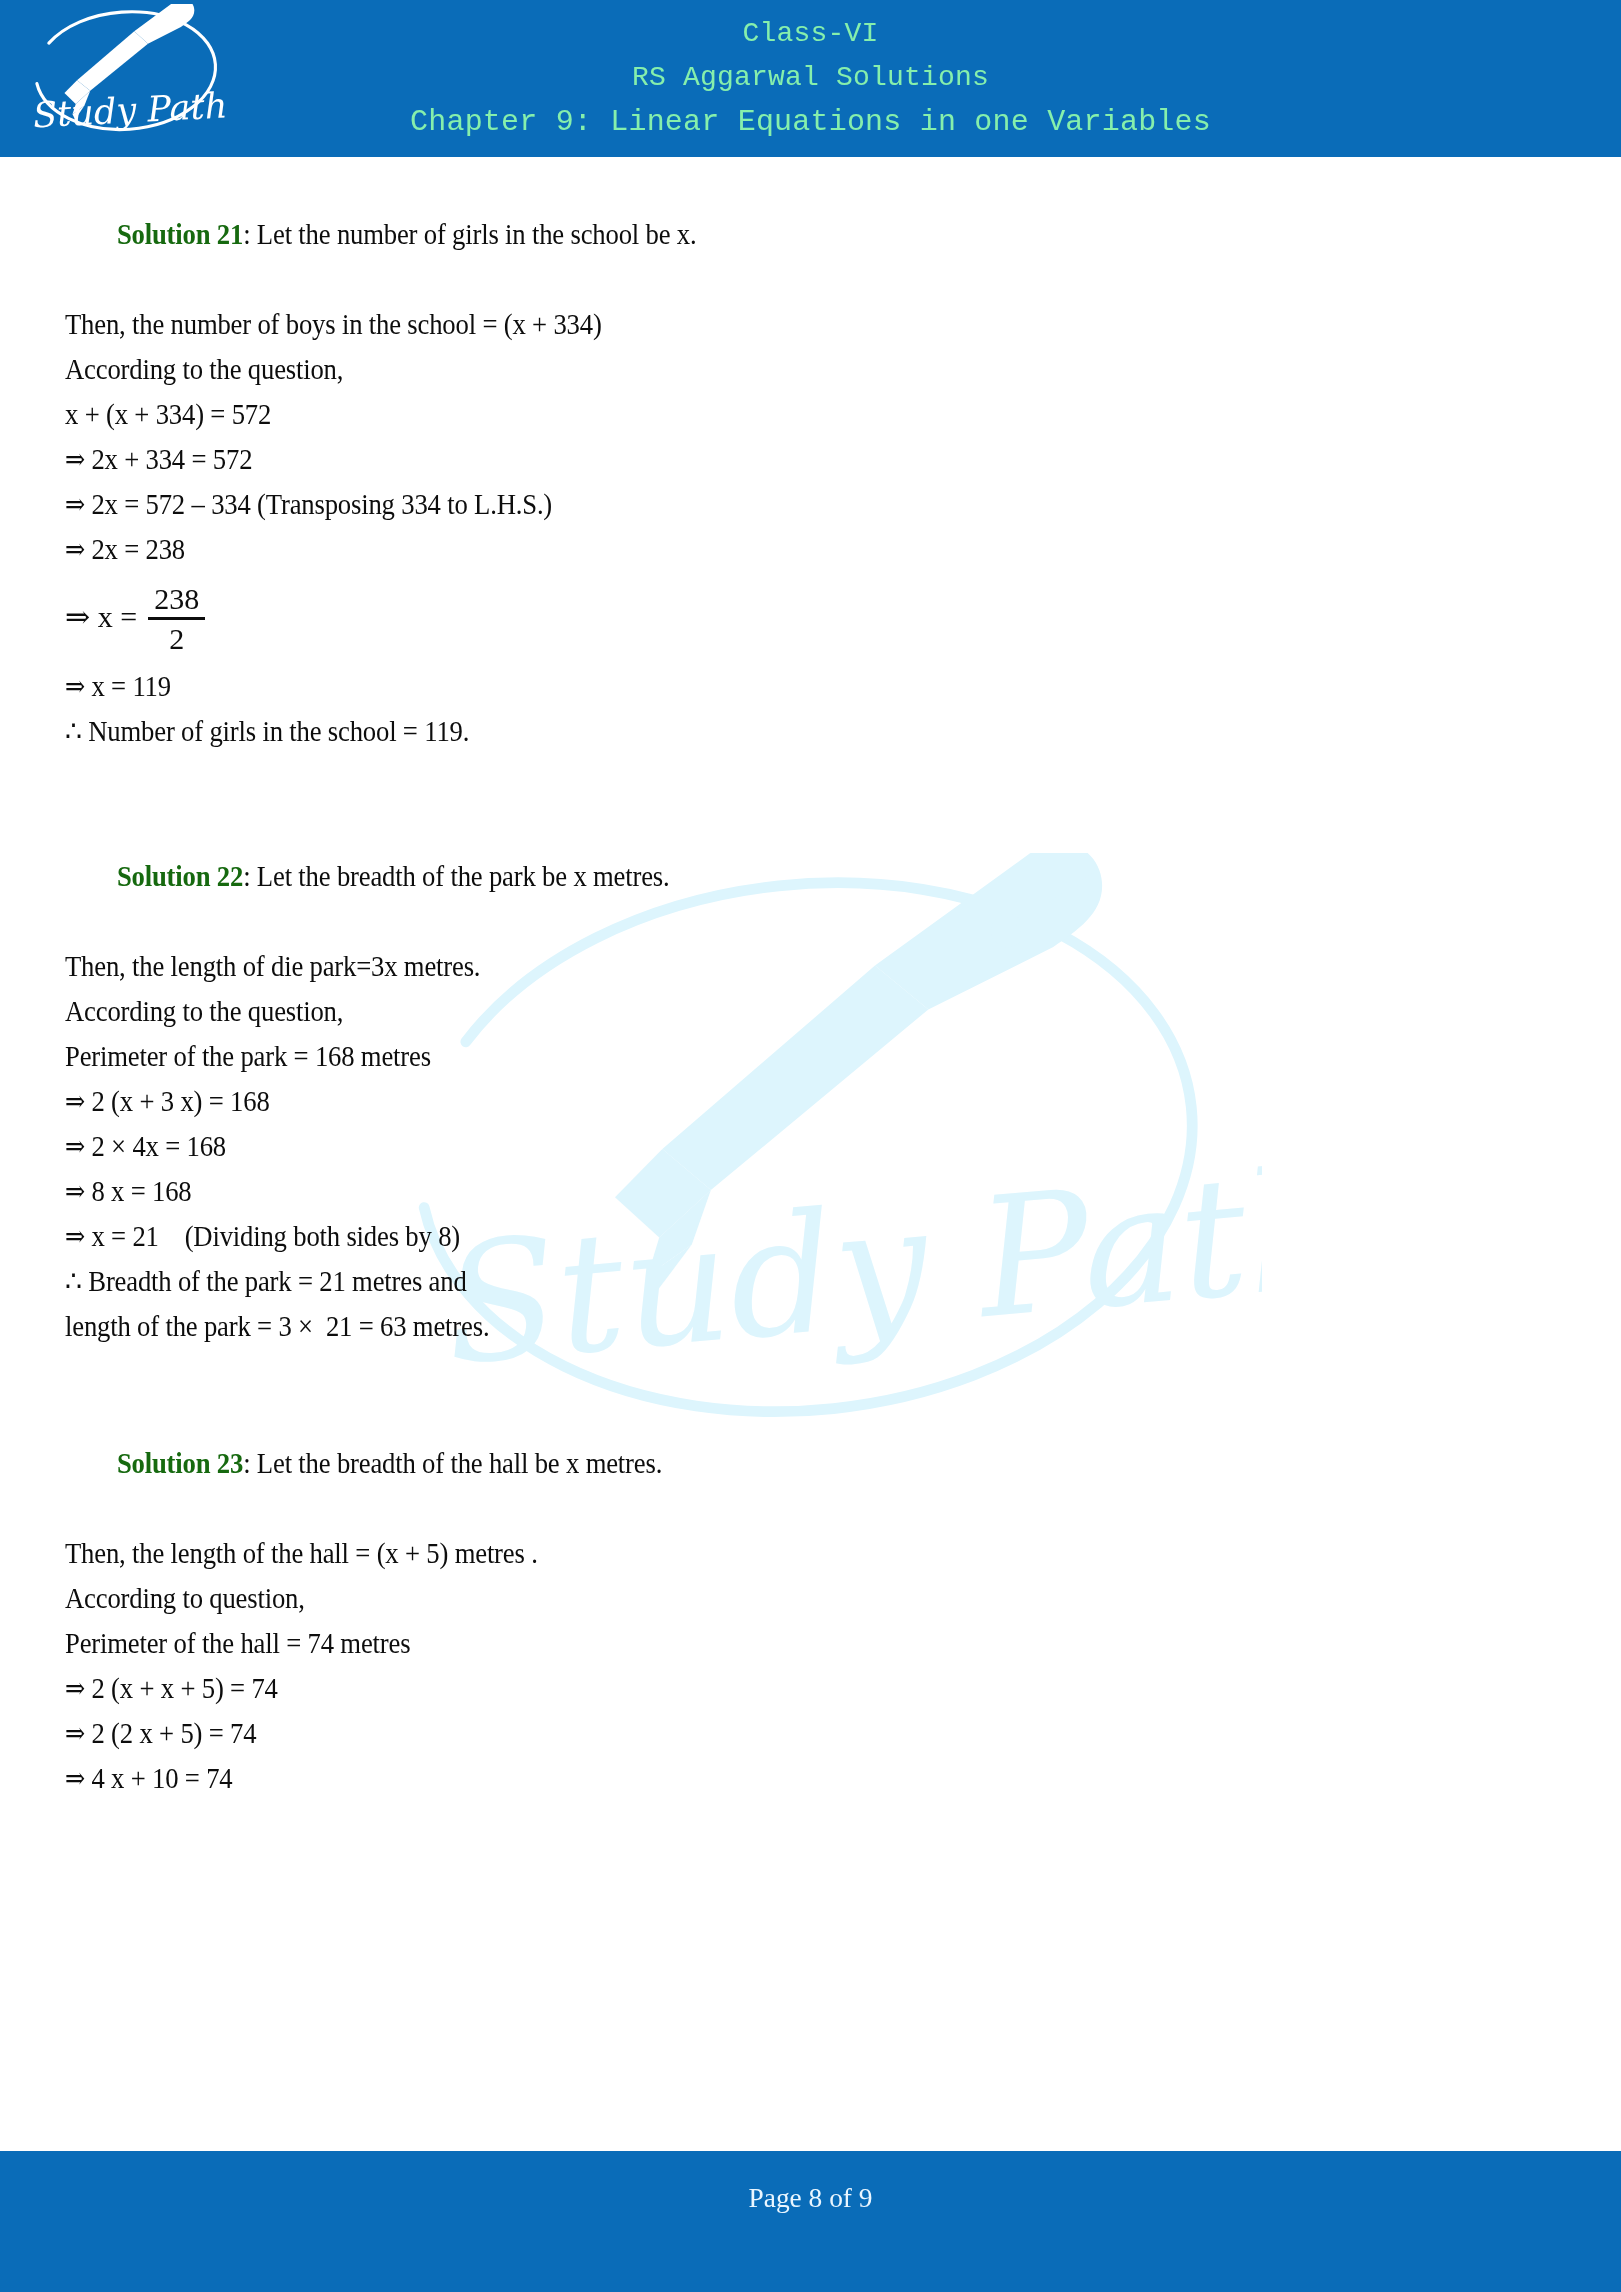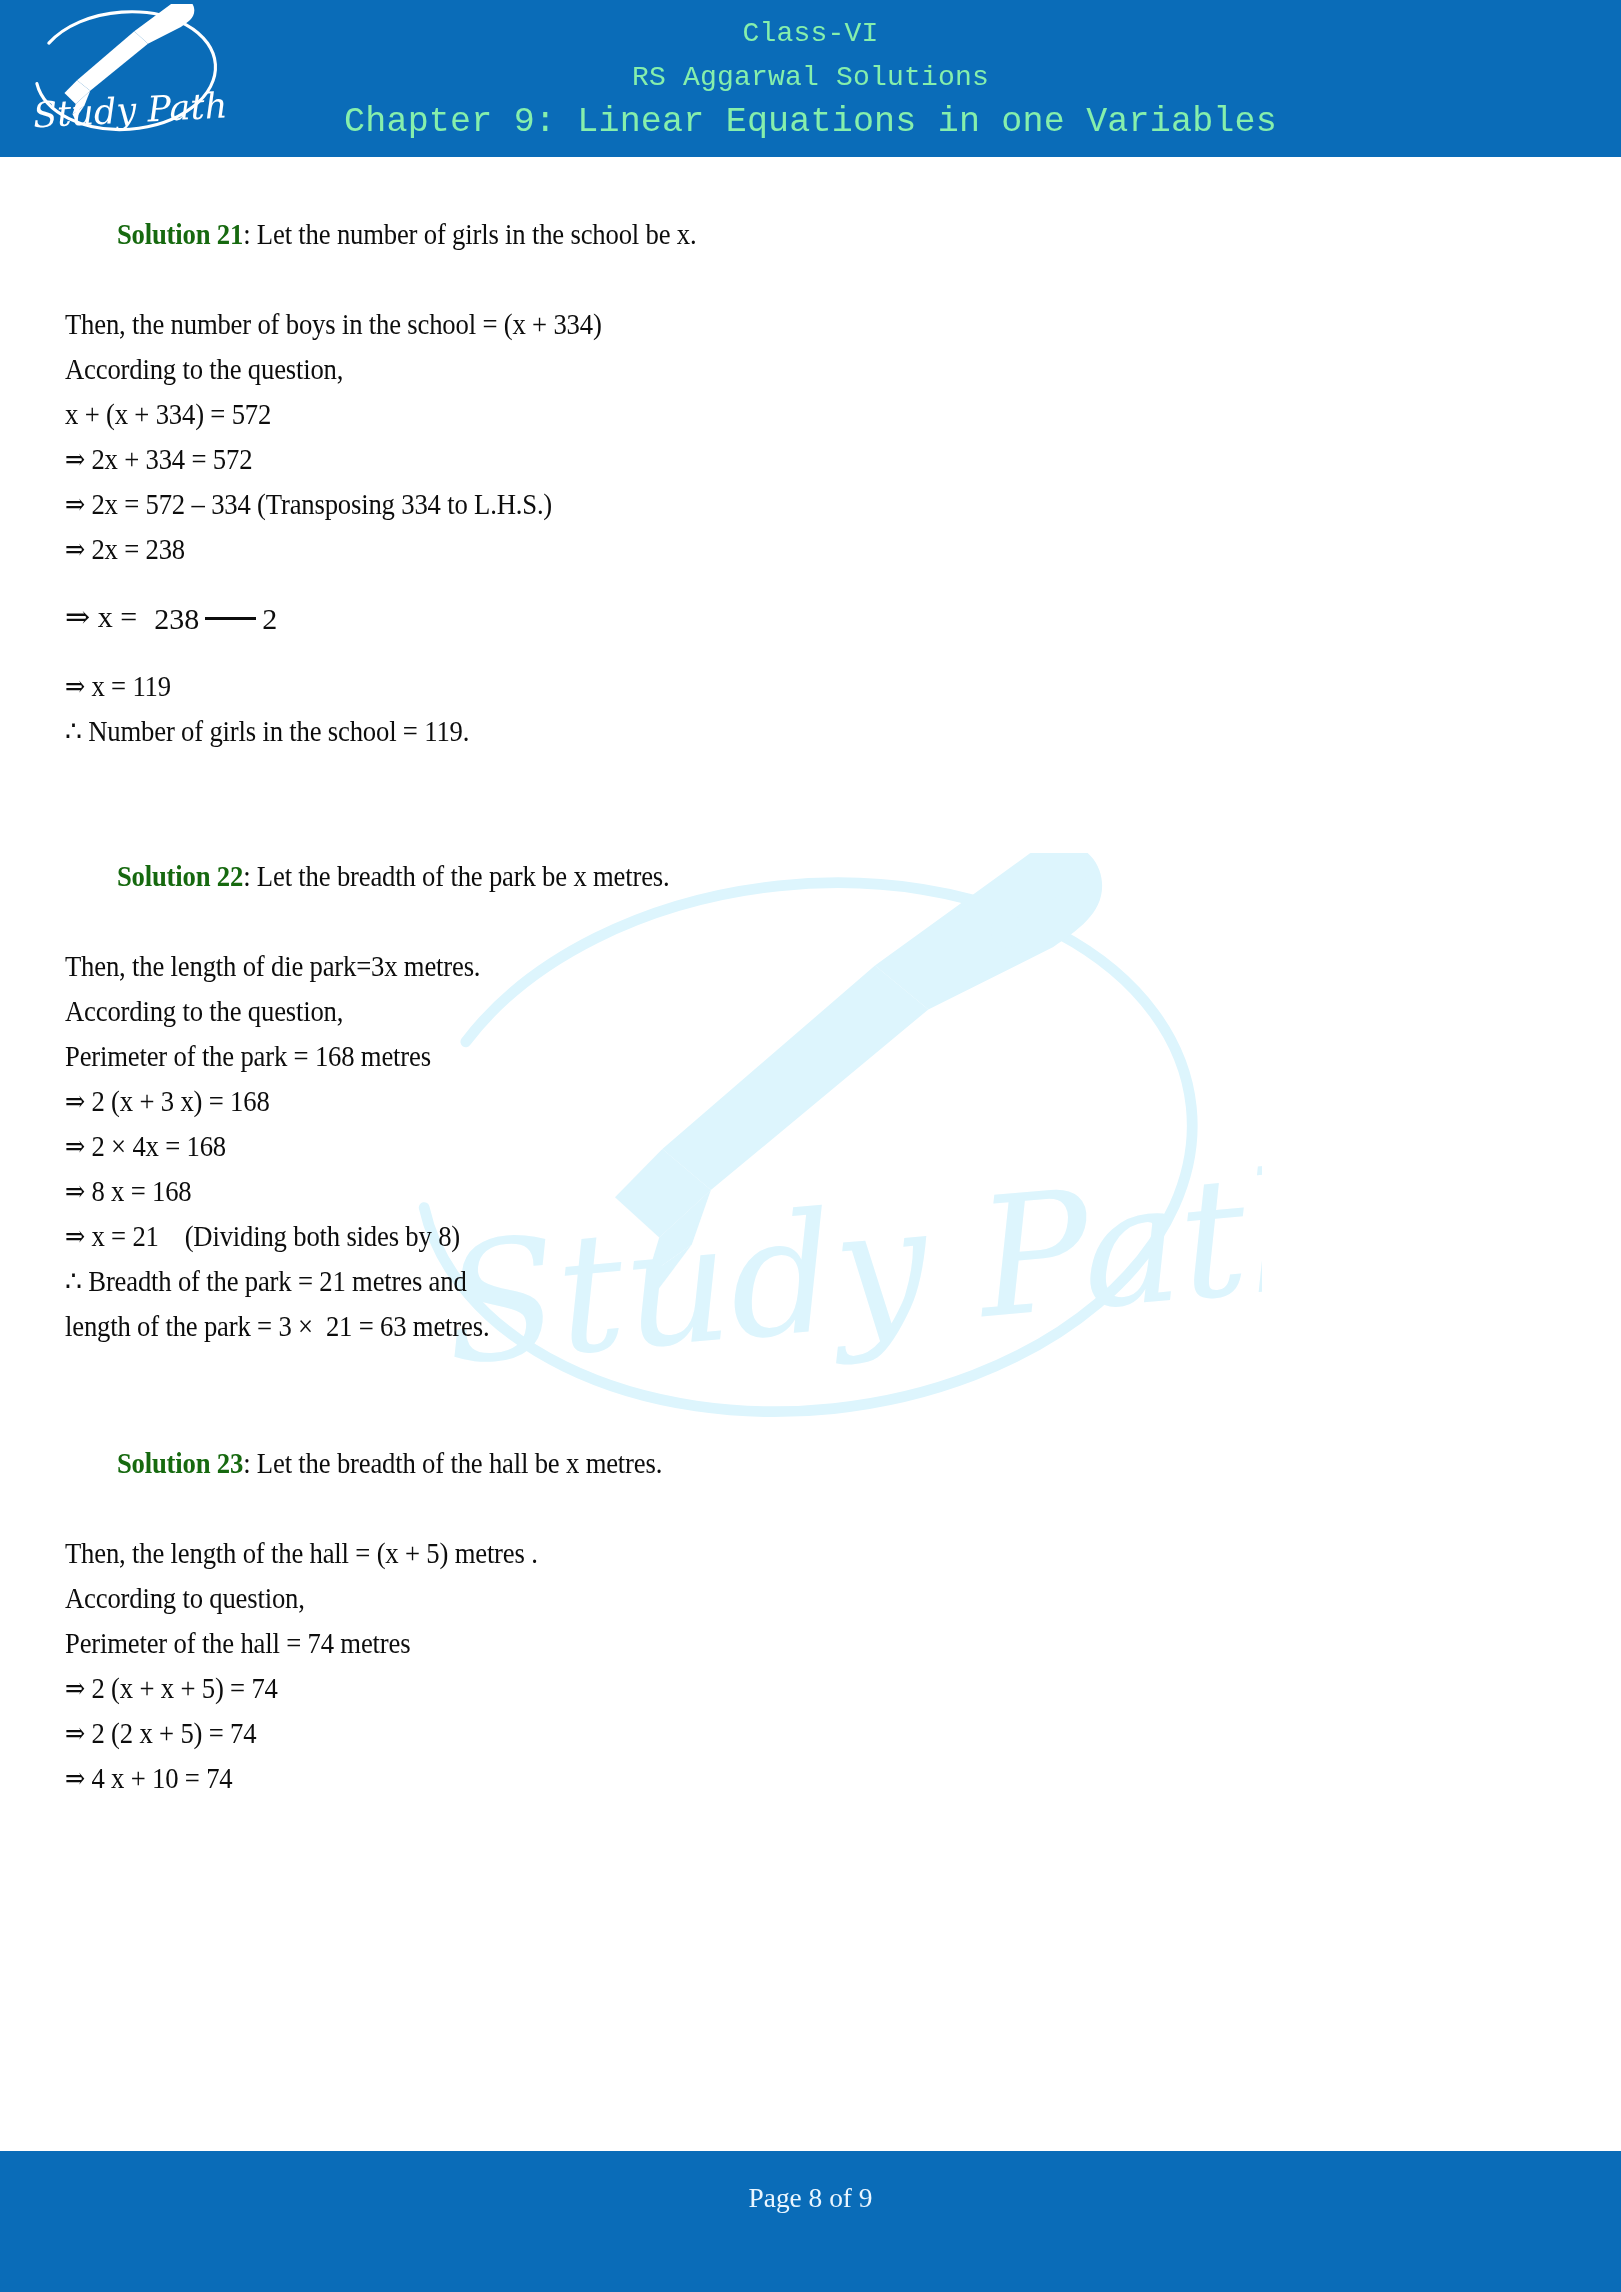--- a/index.html
+++ b/index.html
@@ -47,21 +47,21 @@
     color: #f2fbff;
   }
   .header-line {
     font-family: Liberation Mono, monospace;
     font-size: 28px;
     line-height: 44px;
     letter-spacing: 0.2px;
     color: #86efac;
     white-space: nowrap;
   }
-  .header-line.l3 { font-size: 35px; }
+  .header-line.l3 { font-size: 30px; }
 
   
   .logo {
     position: absolute;
     left: 17.6px;
     top: 3.9px;
     width: 225px;
     height: 147px;
   }
   .logo svg { display: block; }
@@ -122,21 +122,21 @@
     margin-top: -5.9px;
     margin-bottom: -3.9px;
   }
   .frac-lead {
     font-family: "Liberation Serif", "DejaVu Serif", serif;
     font-size: 30px;
     white-space: pre;
   }
   .frac {
     display: inline-flex;
-    flex-direction: row;
+    flex-direction: column;
     align-items: center;
     justify-content: center;
     margin-left: 3.9px;
     position: relative;
     top: 2px;
   }
   .frac .num {
     font-family: "Liberation Serif", "DejaVu Serif", serif;
     font-size: 30px;
     line-height: 37px;

